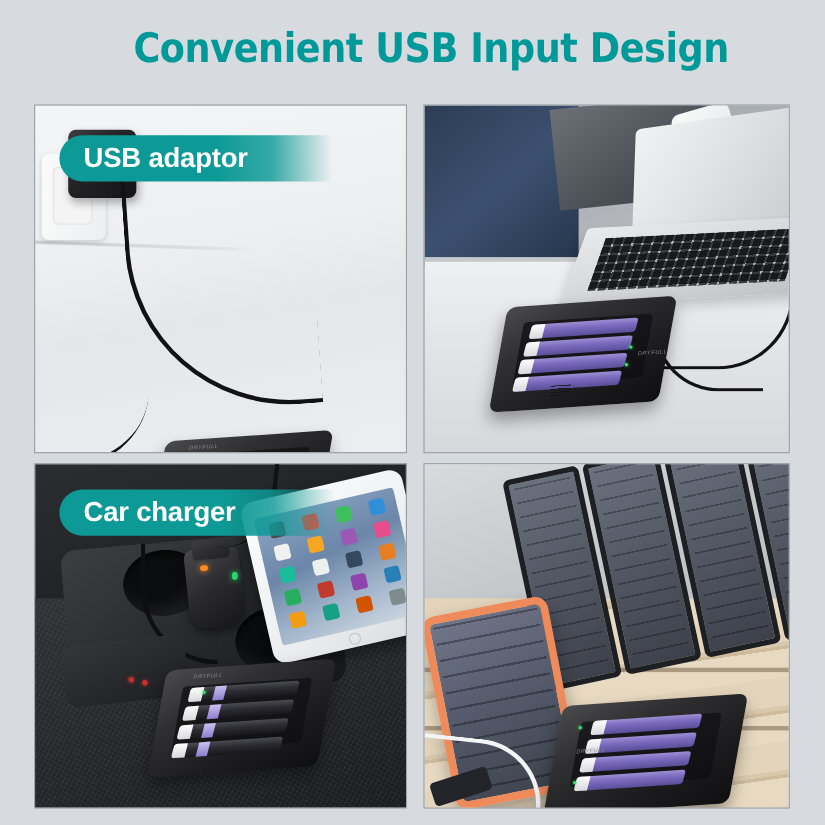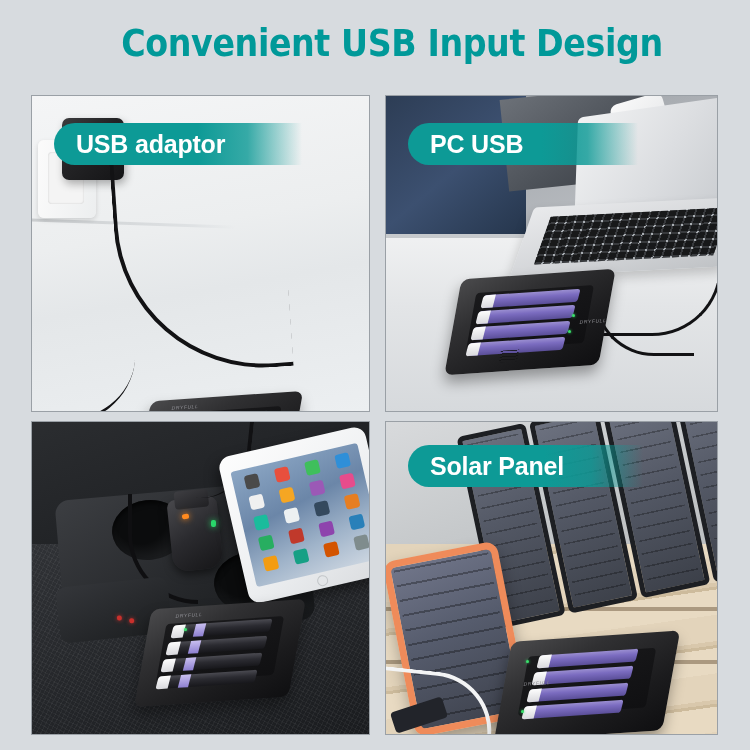--- a/index.html
+++ b/index.html
@@ -466,23 +466,20 @@
       <div class="cell cell-purple" style="left:25px; top:34px; width:94px;"></div>
       <div class="cell cell-purple" style="left:20px; top:50px; width:94px;"></div>
       <div class="cell cell-purple" style="left:15px; top:66px; width:94px;"></div>
       <div class="chg-led" style="left:118px; top:40px;"></div>
       <div class="chg-led" style="left:114px; top:56px;"></div>
       <div class="chg-logo" style="left:126px; top:44px;">DRYFULL</div>
       <div class="chg-vent" style="left:46px; top:76px;"></div>
     </div>
   </div>
 
-  <div class="badge" id="badge-pc-usb">
-    <span class="badge-text">PC USB</span>
-  </div>
 </div>
 
 <div class="panel" id="panel-car-charger">
   <div class="scene">
     <div class="p3-bg"></div>
     <div class="p3-texture"></div>
     <div class="p3-console"></div>
     <div class="p3-cup" id="p3-cup-a"></div>
     <div class="p3-cup" id="p3-cup-b"></div>
     <div class="p3-caradapter"></div>
@@ -535,20 +532,23 @@
           <span class="cell-band"></span>
         </div>
       <div class="cell cell-dark" style="left:15px; top:69px; width:96px;">
           <span class="cell-band"></span>
         </div>
       <div class="chg-logo" style="left:32px; top:8px;">DRYFULL</div>
       <div class="chg-led" style="left:40px; top:24px;"></div>
     </div>
   </div>
 
+  <div class="badge" id="badge-car-charger">
+    <span class="badge-text">Car charger</span>
+  </div>
 </div>
 
 <div class="panel" id="panel-solar-panel">
   <div class="scene">
     <div class="p4-bg"></div>
     <div class="p4-ground"></div>
     <div class="p4-wood"></div>
     <div class="p4-wood-seam" style="top:185px;"></div>
     <div class="p4-wood-seam" style="top:238px;"></div>
 
@@ -569,16 +569,13 @@
       <div class="cell cell-purple" style="left:36px; top:16px; width:96px;"></div>
       <div class="cell cell-purple" style="left:31px; top:33px; width:96px;"></div>
       <div class="cell cell-purple" style="left:26px; top:50px; width:96px;"></div>
       <div class="cell cell-purple" style="left:21px; top:67px; width:96px;"></div>
       <div class="chg-led" style="left:22px; top:24px;"></div>
       <div class="chg-led" style="left:17px; top:74px;"></div>
       <div class="chg-logo" style="left:20px; top:44px;">DRYFULL</div>
     </div>
   </div>
 
-  <div class="badge" id="badge-solar-panel">
-    <span class="badge-text">Solar Panel</span>
-  </div>
 </div>
 
 </body></html>

